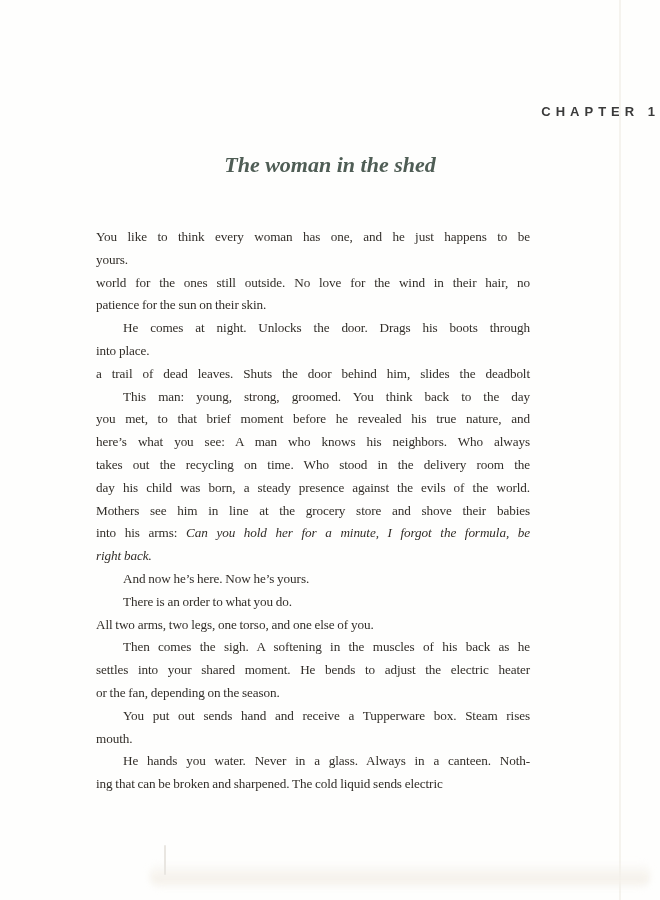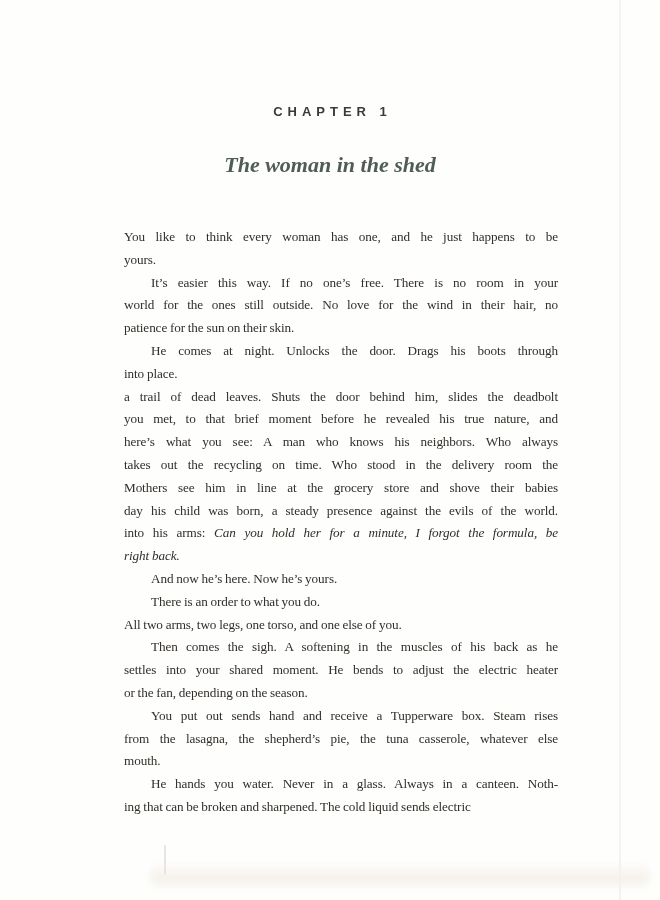--- a/index.html
+++ b/index.html
@@ -17,41 +17,41 @@
   }
   .page {
     position: relative;
     width: 660px; height: 900px;
     background: var(--page-bg);
     overflow: hidden;
   }
   .chapter-label {
     position: absolute;
     top: 104px; left: 0; width: 660px;
-    text-align: center;
+    text-align: right;
     font-family: "Liberation Sans", sans-serif;
     font-size: 13px;
     font-weight: 600;
     letter-spacing: 5px;
     text-indent: 5px;
     color: var(--chapter-color);
   }
   .chapter-title {
     position: absolute;
     top: 152px; left: 0; width: 660px;
     text-align: center;
     font-family: "Liberation Serif", serif;
     font-style: italic;
     font-weight: bold;
     font-size: 22px;
     color: var(--title-color);
   }
   .body-text {
     position: absolute;
-    left: 124px; top: 226px; width: 434px;
+    left: 96px; top: 226px; width: 434px;
     font-size: 13.2px;
     line-height: 22.8px;
     color: var(--body-color);
   }
   .para { margin: 0; }
   .line {
     text-align: justify;
     text-align-last: justify;
     white-space: nowrap;
     word-spacing: -0.4px;
@@ -89,55 +89,54 @@
 
 <div class="page">
   <div class="chapter-label">CHAPTER 1</div>
   <div class="chapter-title">The woman in the shed</div>
   <div class="body-text">
       <div class="para">
         <div class="line">You like to think every woman has one, and he just happens to be</div>
         <div class="line last">yours.</div>
       </div>
       <div class="para">
-        <div class="line first-indent">It’s easier this way. If no one’s free. There is no room in your</div>
         <div class="line">world for the ones still outside. No love for the wind in their hair, no</div>
         <div class="line last">patience for the sun on their skin.</div>
       </div>
       <div class="para">
         <div class="line first-indent">He comes at night. Unlocks the door. Drags his boots through</div>
         <div class="line last">into place.</div>
         <div class="line">a trail of dead leaves. Shuts the door behind him, slides the deadbolt</div>
       </div>
       <div class="para">
+        <div class="line first-indent">This man: young, strong, groomed. You think back to the day</div>
         <div class="line">you met, to that brief moment before he revealed his true nature, and</div>
         <div class="line">here’s what you see: A man who knows his neighbors. Who always</div>
         <div class="line">takes out the recycling on time. Who stood in the delivery room the</div>
+        <div class="line">day his child was born, a steady presence against the evils of the world.</div>
         <div class="line">Mothers see him in line at the grocery store and shove their babies</div>
-        <div class="line">day his child was born, a steady presence against the evils of the world.</div>
         <div class="line">into his arms: <em>Can you hold her for a minute, I forgot the formula, be</em></div>
         <div class="line last"><em>right back.</em></div>
       </div>
       <div class="para">
         <div class="line last first-indent">And now he’s here. Now he’s yours.</div>
       </div>
       <div class="para">
         <div class="line last first-indent">There is an order to what you do.</div>
       </div>
       <div class="para">
         <div class="line last">All two arms, two legs, one torso, and one else of you.</div>
       </div>
       <div class="para">
         <div class="line first-indent">Then comes the sigh. A softening in the muscles of his back as he</div>
         <div class="line">settles into your shared moment. He bends to adjust the electric heater</div>
         <div class="line last">or the fan, depending on the season.</div>
       </div>
       <div class="para">
         <div class="line first-indent">You put out sends hand and receive a Tupperware box. Steam rises</div>
-        <div class="line">from the lasagna, the shepherd’s pie, the tuna casserole, whatever else</div>
         <div class="line last">mouth.</div>
       </div>
       <div class="para">
         <div class="line first-indent">He hands you water. Never in a glass. Always in a canteen. Noth-</div>
         <div class="line last">ing that can be broken and sharpened. The cold liquid sends electric</div>
       </div>
     </div>
 
   <div class="page-edge-line"></div>
   <div class="show-through-band"></div>

